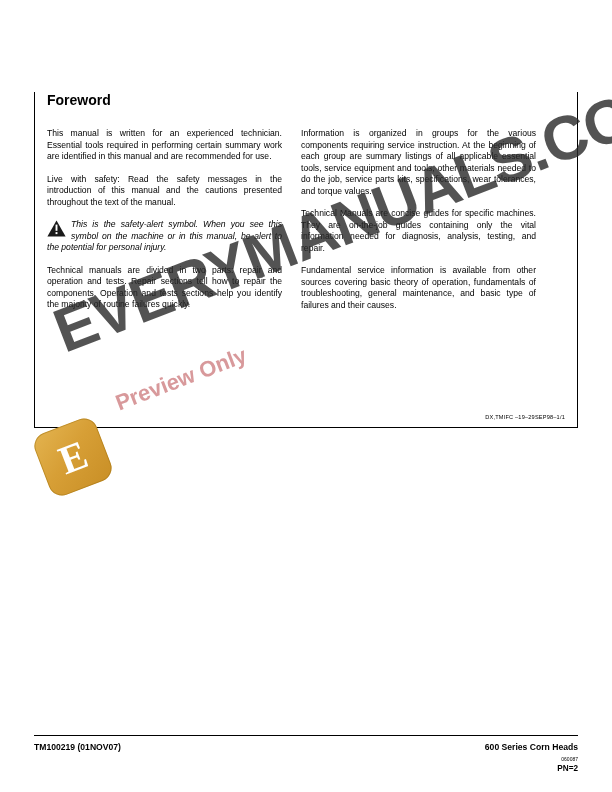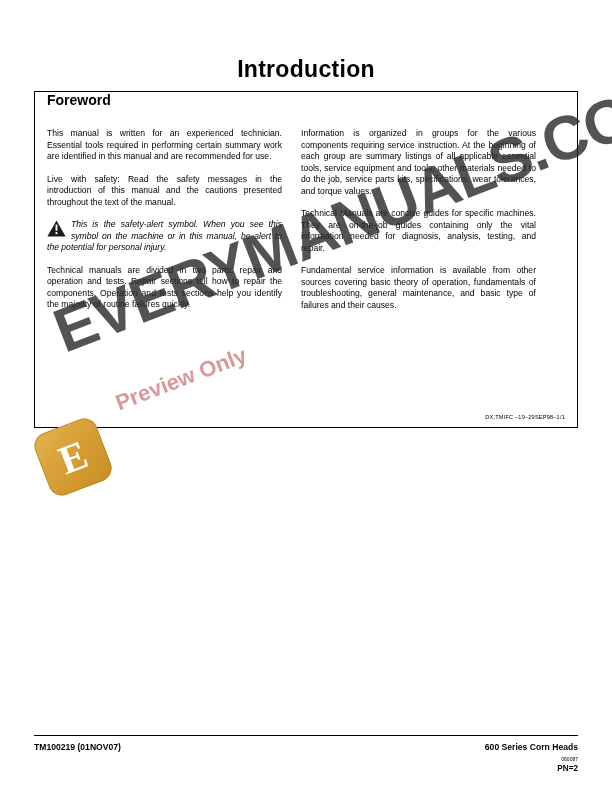--- a/index.html
+++ b/index.html
@@ -208,23 +208,20 @@
     font-weight: bold;
     color: #ffffff;
     font-family: "Liberation Serif", serif;
   }
 </style>
 </head>
 <body>
 
 <div class="page">
 
-  <div class="title-block">
-    <div class="page-title">Introduction</div>
-  </div>
 
   <div class="body-frame">
 
     <div class="section-heading">Foreword</div>
 
     <div class="col col-left">
       <p>This manual is written for an experienced technician. Essential tools required in performing certain summary work are identified in this manual and are recommended for use.</p>
       <p>Live with safety: Read the safety messages in the introduction of this manual and the cautions presented throughout the text of the manual.</p>
       <div class="safety-para">
         <span class="safety-symbol">

